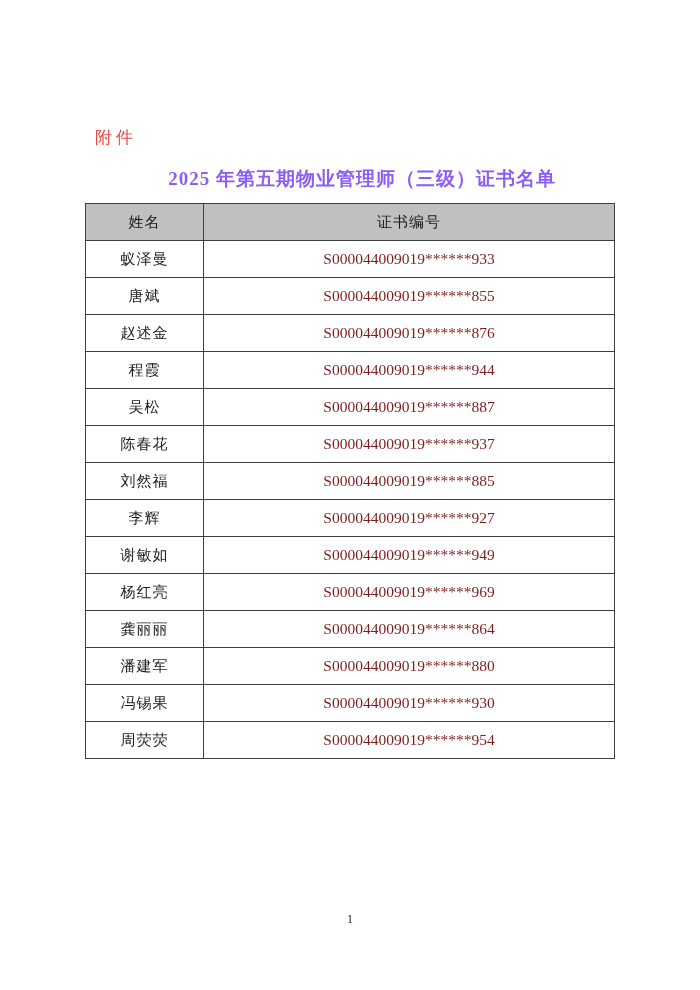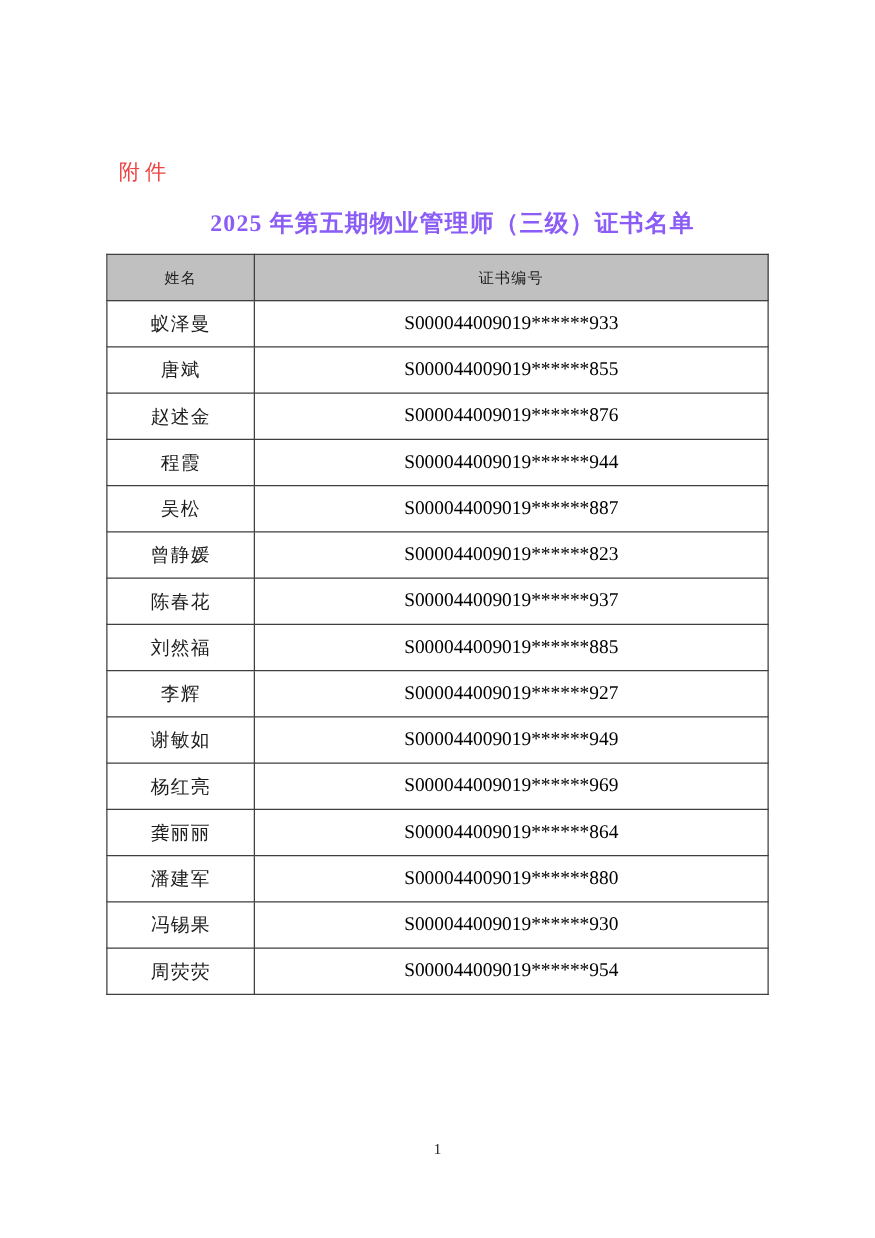--- a/index.html
+++ b/index.html
@@ -47,33 +47,33 @@
   table.cert-table th,
   table.cert-table td {
     border: 1px solid #3f3f3f;
     height: 36px;
     text-align: center;
     vertical-align: middle;
     padding: 0;
   }
   table.cert-table th {
     font-weight: normal;
-    font-size: 12px;
+    font-size: 15px;
     letter-spacing: 1px;
   }
   table.cert-table col.name-col { width: 118px; }
   table.cert-table td.name-cell {
     font-size: 15px;
     letter-spacing: 1px;
     color: #1c1c1c;
   }
   table.cert-table td.cert-cell {
     font-size: 15.5px;
     font-family: "Liberation Serif", "DejaVu Serif", serif;
-    color: #000000;
+    color: #7f1d1d;
   }
   .page-number {
     position: absolute;
     left: 0;
     top: 912px;
     width: 100%;
     text-align: center;
     font-size: 12px;
     color: #222;
   }
@@ -113,24 +113,20 @@
         </tr>
         <tr>
           <td class="name-cell">程霞</td>
           <td class="cert-cell">S000044009019******944</td>
         </tr>
         <tr>
           <td class="name-cell">吴松</td>
           <td class="cert-cell">S000044009019******887</td>
         </tr>
         <tr>
-          <td class="name-cell">曾静媛</td>
-          <td class="cert-cell">S000044009019******823</td>
-        </tr>
-        <tr>
           <td class="name-cell">陈春花</td>
           <td class="cert-cell">S000044009019******937</td>
         </tr>
         <tr>
           <td class="name-cell">刘然福</td>
           <td class="cert-cell">S000044009019******885</td>
         </tr>
         <tr>
           <td class="name-cell">李辉</td>
           <td class="cert-cell">S000044009019******927</td>

